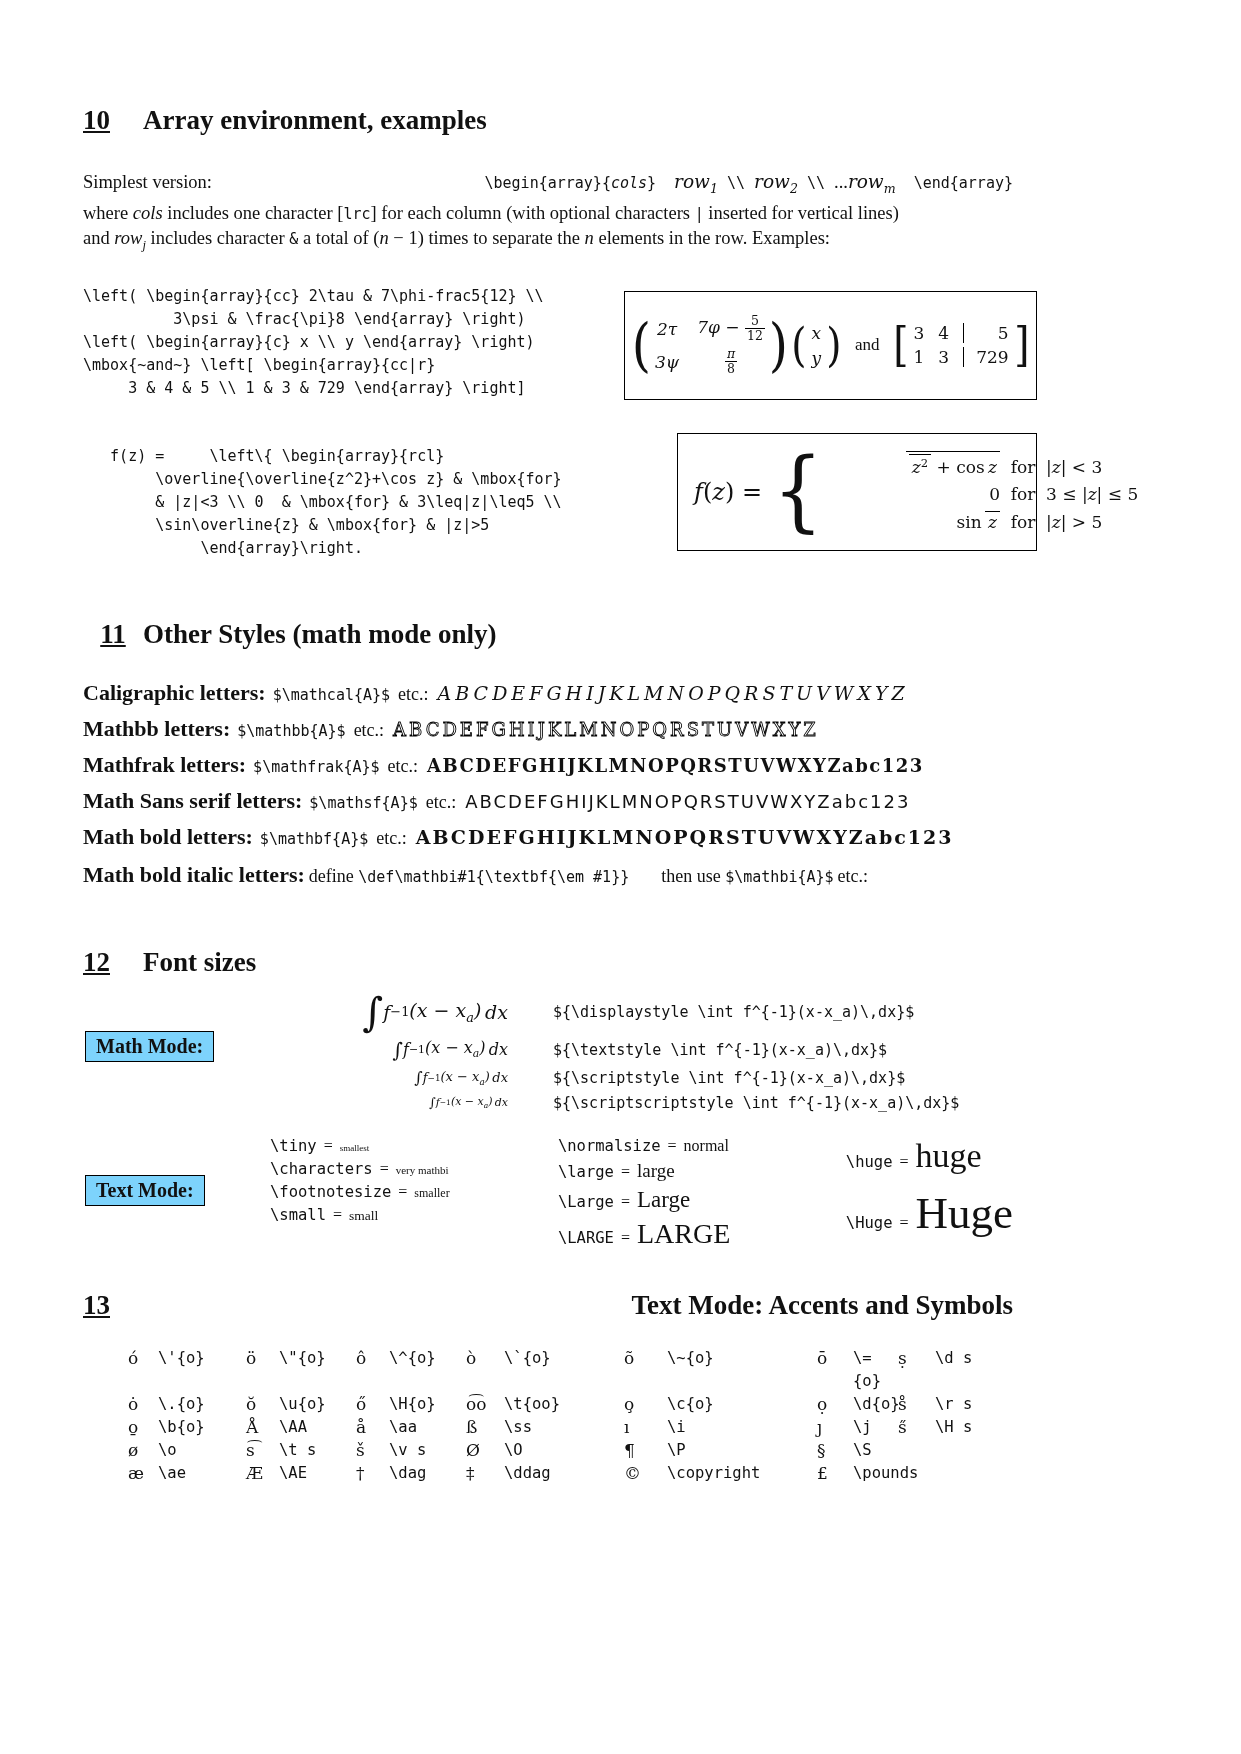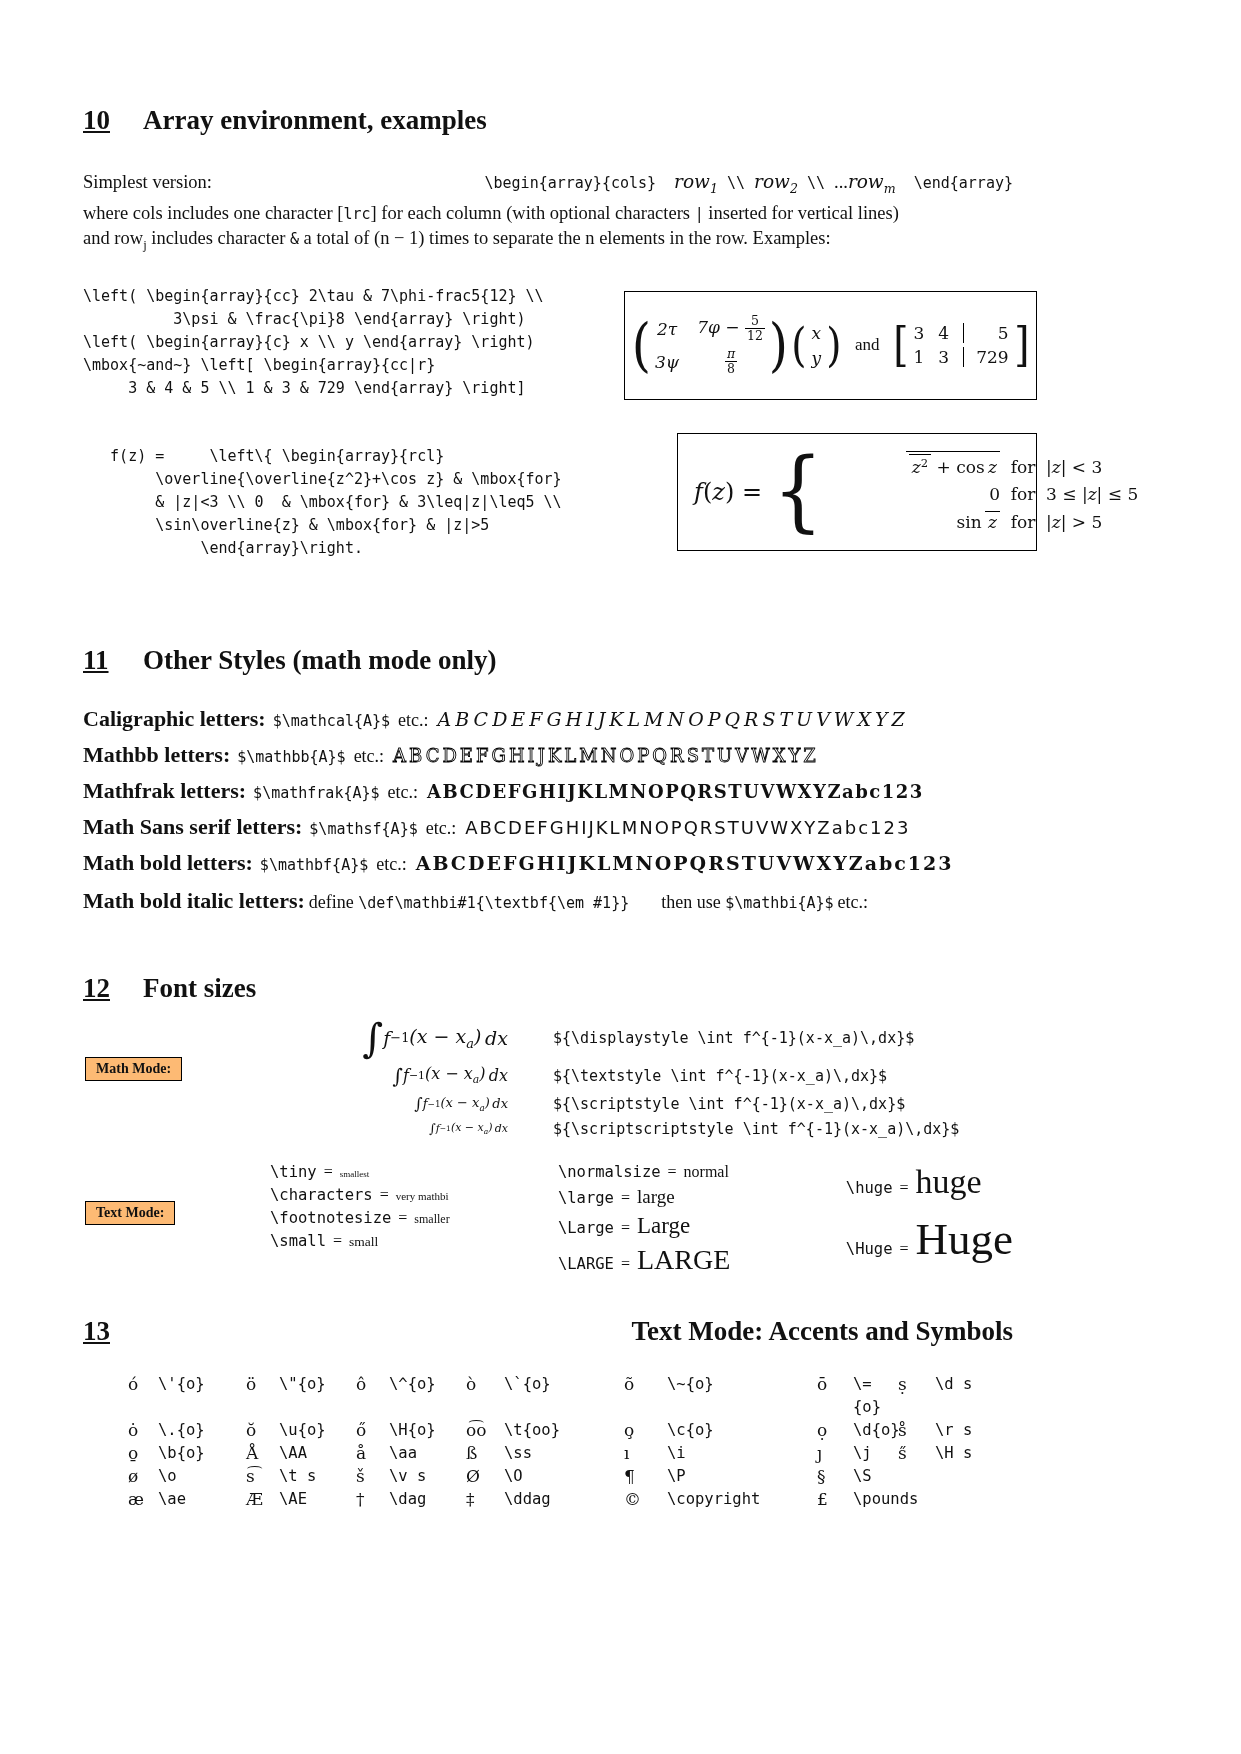--- a/index.html
+++ b/index.html
@@ -6,21 +6,21 @@
   html,body { background:#ffffff; }
   body {
     width:1241px; height:1754px; overflow:hidden;
     color:#111; font-family:"Liberation Serif", serif;
     -webkit-font-smoothing: antialiased;
   }
   .page { width:1013px; padding:104px 0 0 83px; position:relative; }
 
   
   .rm  { font-family:"Liberation Serif", serif; }
-  .it  { }
+  .it  { font-style: italic; }
   .code { font-family:"DejaVu Sans Mono", monospace; font-size:15px; }
   .mi { font-family:"DejaVu Serif", serif; font-style:italic; }
   .mn { font-family:"DejaVu Serif", serif; font-style:normal; }
   sub, .msub { font-size:0.68em; }
   .sup { font-size:0.68em; vertical-align:0.5em; }
 
   
   .sec-heading { font-size:27px; font-weight:bold; line-height:1.2; display:flex; }
   .sec-num { display:inline-block; width:60px;text-decoration:underline; }
 
@@ -52,21 +52,21 @@
 
   .fz-lhs { font-size:24px; white-space:nowrap; }
   .brace { font-family:"DejaVu Serif", serif; font-size:88px; line-height:0.85; font-weight:300; margin:0 6px 0 8px; transform:scaleX(.9); display:inline-block; }
   .fz-grid { display:grid; grid-template-columns:168px 46px 100px; row-gap:6px; align-items:baseline; font-size:17px; }
   .fz-grid .c1 { text-align:right; }
   .fz-grid .c2 { text-align:center; }
   .fz-grid .c3 { text-align:left; white-space:nowrap; }
   .ov { border-top:1.2px solid #000; padding:2px 3px 0 3px; display:inline-block; line-height:1.05; }
 
   
-  .sec11 { margin-top:84px; }
+  .sec11 { margin-top:58px;text-align:center; }
   .style-rows { margin-top:26px; }
   .style-row { line-height:34px; white-space:nowrap; }
   .style-label { font-weight:bold; font-size:22px; }
   .style-row .code { margin:0 8px 0 7px; }
   .style-etc { font-size:18px; margin-right:9px; }
   .lt { font-family:"DejaVu Serif", serif; }
   .lt-cal { font-style:italic; font-size:19px; letter-spacing:4px; }
   .lt-bb  { font-size:18px; letter-spacing:3px; }
   @supports (-webkit-text-stroke: 1px #000) {
     .lt-bb { color:transparent; -webkit-text-stroke:0.85px #000; }
@@ -74,21 +74,21 @@
   .lt-frak { font-weight:bold; font-size:18px; letter-spacing:1.5px; }
   .lt-sf  { font-family:"DejaVu Sans", sans-serif; font-size:18px; letter-spacing:2px; }
   .lt-bfl { font-weight:bold; font-size:19px; letter-spacing:2px; }
   .bi-row { line-height:26px; margin-top:6px; white-space:nowrap; }
   .bi-letters { display:block; text-align:center; font-weight:bold; font-style:italic;
                 font-size:19px; letter-spacing:3px; white-space:pre; font-family:"DejaVu Serif", serif; line-height:30px; }
 
   
   .sec12 { margin-top:56px; }
   .math-block { position:relative; margin-top:10px; }
-  .label-box { position:absolute; border:1px solid #000; padding:3px 10px; font-weight:bold; font-size:14px; background:#fdba74; white-space:nowrap; }
+  .label-box { position:absolute; border:1px solid #000; padding:3px 10px; font-weight:bold; font-size:20px; background:#7dd3fc; white-space:nowrap; }
   .math-label { left:2px; top:42px; }
   .math-row { display:flex; align-items:center; }
   .math-rendered { width:305px; margin-left:120px; display:flex; justify-content:flex-end; align-items:center; font-family:"DejaVu Serif", serif; }
   .math-code { margin-left:45px; }
   .mint { font-style:normal; }
   .ds { height:46px; } .ds .math-rendered { font-size:19px; } .ds .mint { font-size:40px; line-height:0.9; }
   .ts { height:30px; } .ts .math-rendered { font-size:16px; } .ts .mint { font-size:20px; }
   .ss { height:26px; } .ss .math-rendered { font-size:13px; } .ss .mint { font-size:16px; }
   .sss{ height:24px; } .sss .math-rendered { font-size:11px; } .sss .mint { font-size:13px; }
 

